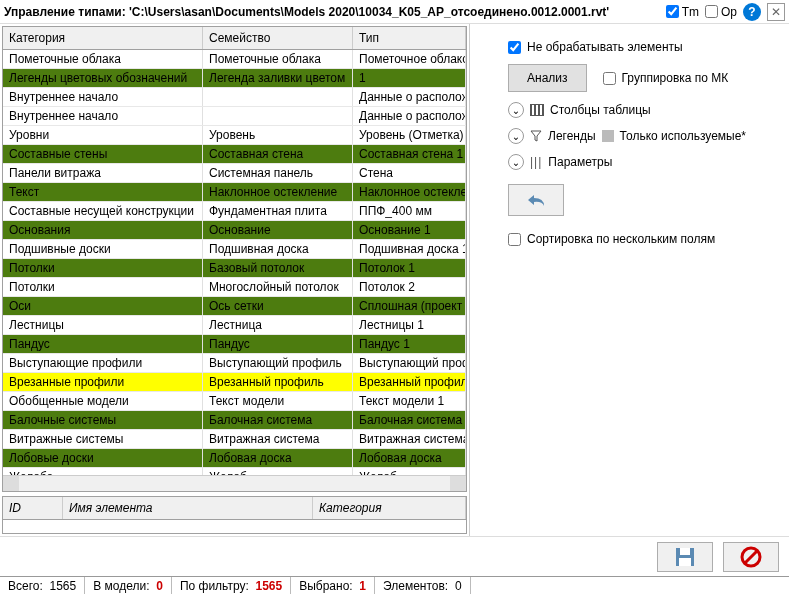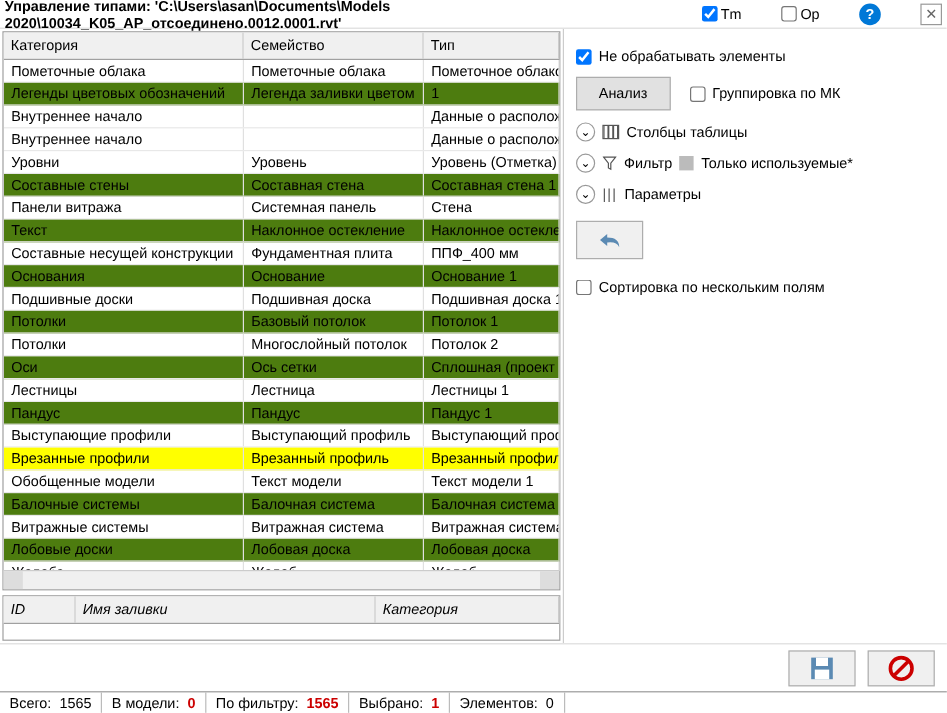--- a/index.html
+++ b/index.html
@@ -1,22 +1,22 @@
 <!DOCTYPE html>
 <html><head>
 <meta charset="utf-8">
 <style>
 * { box-sizing: border-box; margin: 0; padding: 0; font-family: Arial, sans-serif; font-size: 12px; }
 body { width: 789px; height: 594px; background: #fff; display: flex; flex-direction: column; overflow: hidden; }
-.titlebar { height: 24px; display: flex; align-items: center; padding: 0 4px; border-bottom: 1px solid #ddd; gap: 27px; }
+.titlebar { height: 24px; display: flex; align-items: center; padding: 0 4px; border-bottom: 1px solid #ddd; }
 .titlebar .title { flex: 1; font-weight: bold; font-size: 12px; }
 .titlebar label { display: inline-flex; align-items: center; gap: 3px; margin-left: 6px; }
 .titlebar .help { width: 18px; height: 18px; border-radius: 50%; background: #0078d7; color: #fff; display: inline-flex; align-items: center; justify-content: center; margin-left: 6px; font-weight: bold; cursor: pointer; }
 .titlebar .close { width: 18px; height: 18px; border: 1px solid #999; display: inline-flex; align-items: center; justify-content: center; margin-left: 6px; cursor: pointer; color: #666; }
-.main { flex: 1; display: flex; overflow: hidden; }
+.main { flex: 1; display: flex; overflow: hidden; gap: 28px; }
 .left { width: 470px; display: flex; flex-direction: column; border-right: 1px solid #ccc; }
 .grid1 { flex: 1; overflow: hidden; border: 1px solid #a0a0a0; margin: 2px; display: flex; flex-direction: column; }
 .grid-head { display: flex; background: #f0f0f0; border-bottom: 1px solid #a0a0a0; }
 .grid-head div { padding: 4px 6px; border-right: 1px solid #ccc; font-size: 12px; }
 .c1 { width: 200px; } .c2 { width: 150px; } .c3 { flex: 1; }
 .grid-body { flex: 1; overflow-y: auto; overflow-x: hidden; }
 .row { display: flex; height: 19px; border-bottom: 1px solid #e8e8e8; }
 .row div { padding: 2px 6px; border-right: 1px solid #e0e0e0; overflow: hidden; white-space: nowrap; text-overflow: clip; font-size: 12px; }
 .row.gray { background: #4d7c0f; }
 .row.yellow { background: #ffff00; }
@@ -187,21 +187,21 @@
             <div class="c1">Желоба</div>
             <div class="c2">Желоб</div>
             <div class="c3">Желоб</div>
           </div>
         </div>
       <div class="hscroll"></div>
     </div>
     <div class="grid2">
       <div class="grid-head">
         <div class="g2c1">ID</div>
-        <div class="g2c2">Имя заливки</div>
+        <div class="g2c2">Имя элемента</div>
         <div class="g2c3">Категория</div>
       </div>
     </div>
   </div>
 
   <div class="right">
     <div class="row-option">
       <input type="checkbox" checked="" style="">
       <span>Не обрабатывать элементы</span>
     </div>
@@ -213,21 +213,21 @@
     <div class="row-option">
       <span class="chev">⌄</span>
       <span class="ico-cols"></span>
       <span>Столбцы таблицы</span>
     </div>
     <div class="row-option">
       <span class="chev">⌄</span>
       <svg class="ico-funnel" viewBox="0 0 12 12">
           <path d="M1 1h10L7 6v5l-2-1V6z" fill="none" stroke="#555"></path>
         </svg>
-      <span>Фильтр</span>
+      <span>Легенды</span>
       <span class="gray-square"></span>
       <span>Только используемые*</span>
     </div>
     <div class="row-option">
       <span class="chev">⌄</span>
       <span class="ico-params">|||</span>
       <span>Параметры</span>
     </div>
     <div class="undo-btn">
       <svg viewBox="0 0 28 20">

